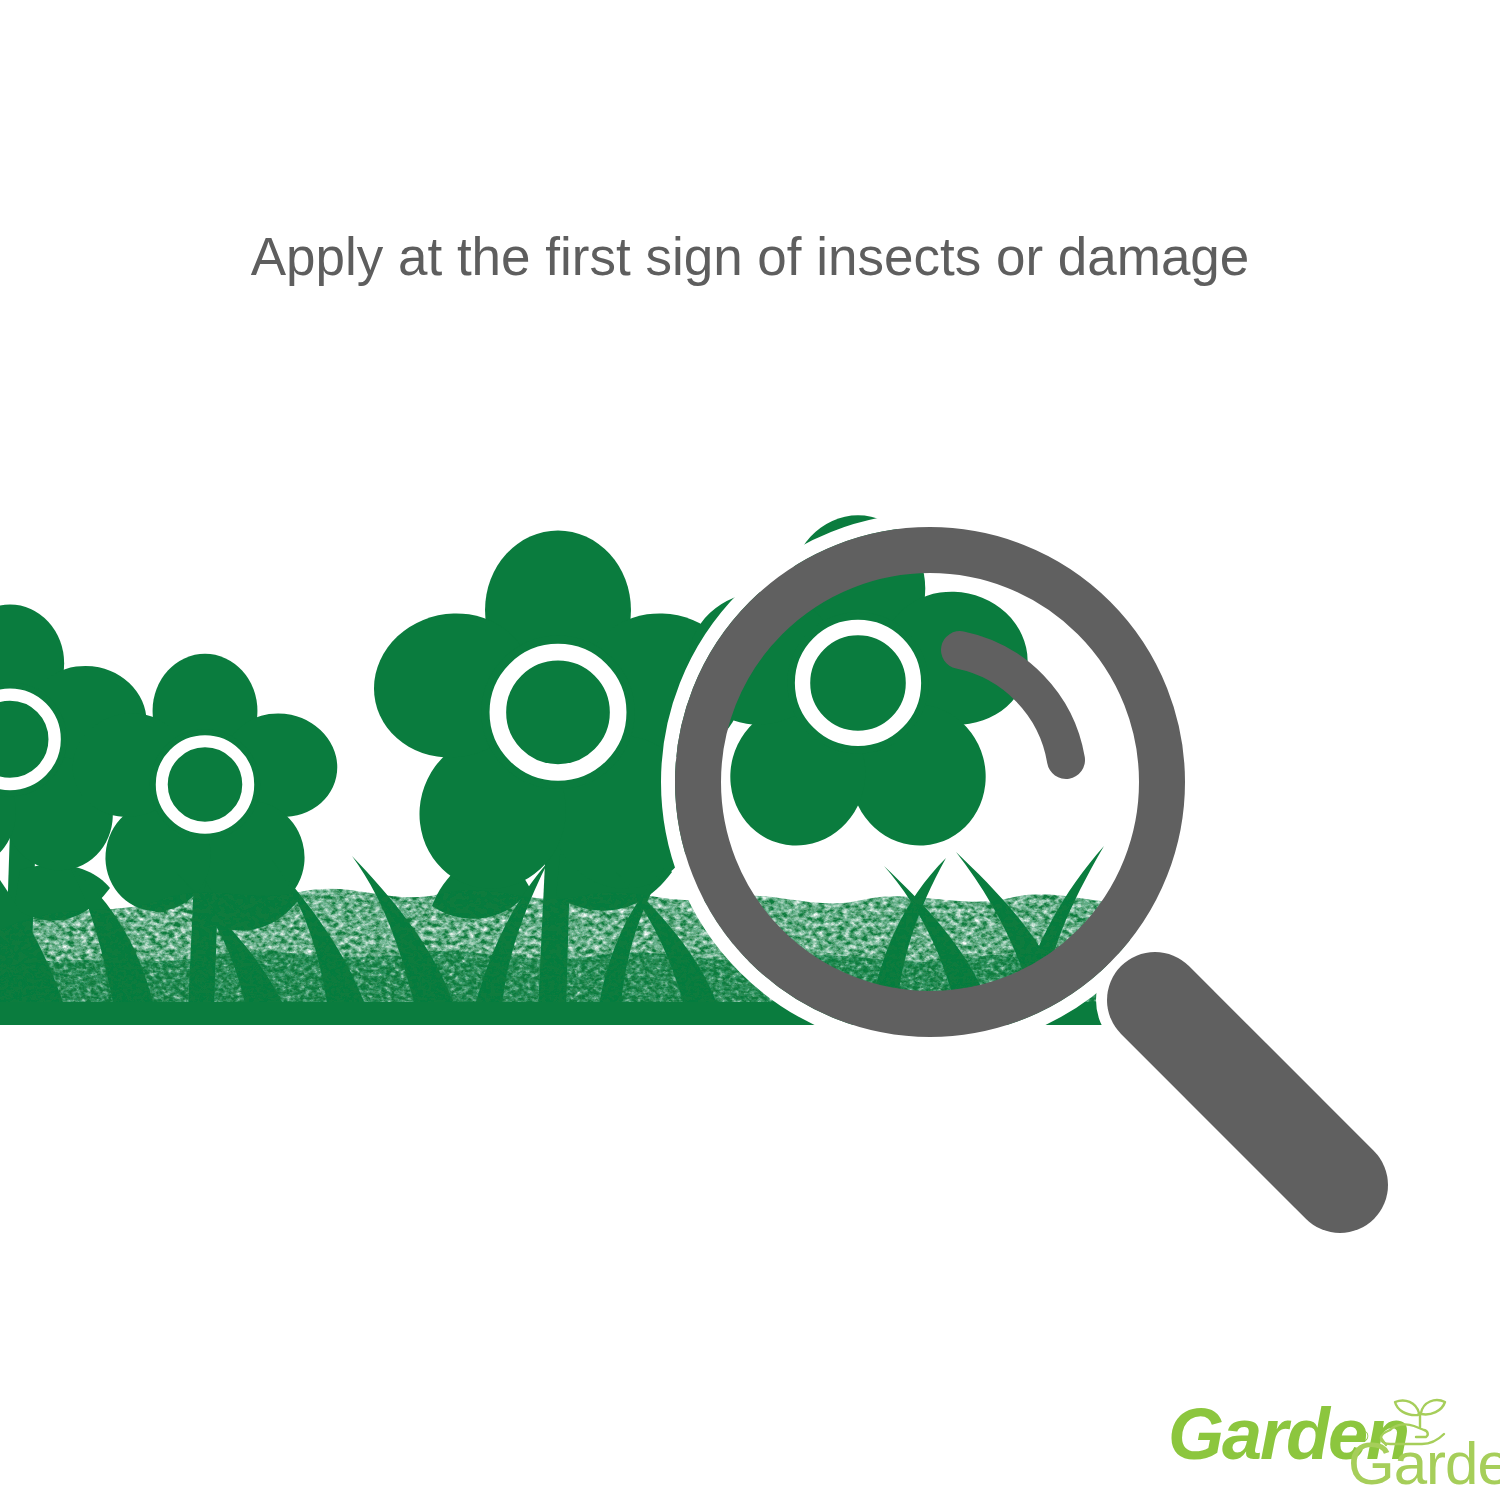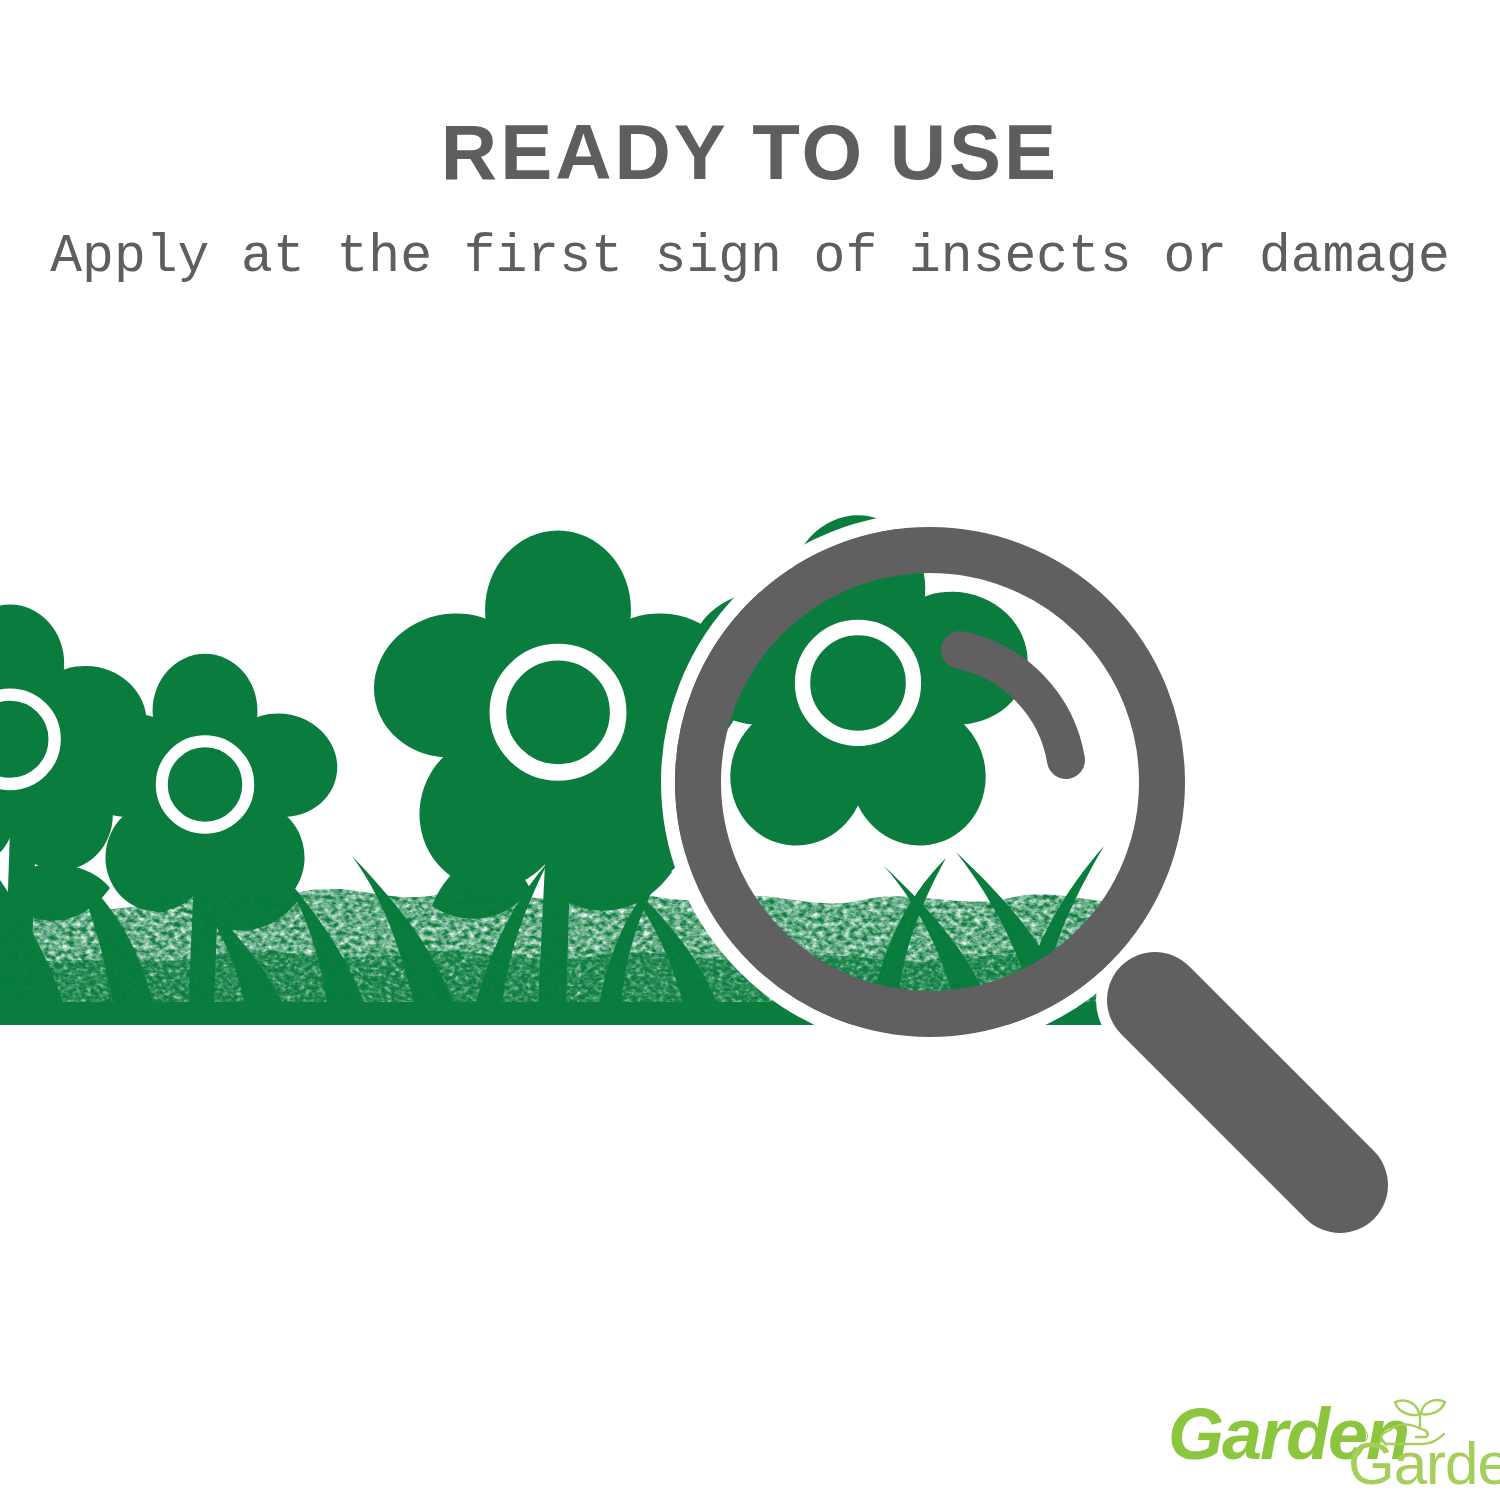--- a/index.html
+++ b/index.html
@@ -36,21 +36,21 @@
     color: #5e5e5e;
     line-height: 1;
     white-space: nowrap;
   }
   .subhead {
     position: absolute;
     left: 0;
     top: 228px;
     width: 1500px;
     text-align: center;
-    font-family: Liberation Mono, monospace;
+    font-family: Liberation Sans, sans-serif;
     font-size: 53px;
     font-weight: normal;
     letter-spacing: 0px;
     color: #5e5e5e;
     line-height: 1.1;
     white-space: nowrap;
   }
 
   
   #art {
@@ -120,21 +120,20 @@
     top: -4px;
     width: 78px;
     height: 56px;
   }
 </style>
 </head>
 <body>
 
 <div id="canvas">
 
-  <div class="headline">READY TO USE</div>
 
   <div class="subhead">Apply at the first sign of insects or damage</div>
 
   <svg id="art" viewBox="0 0 1500 1500">
     <defs>
 
       <filter id="speckle" x="-10%" y="-10%" width="120%" height="120%">
         <feTurbulence type="fractalNoise" baseFrequency="0.16 0.22" numOctaves="4" seed="7" result="n"></feTurbulence>
         <feColorMatrix in="n" type="matrix" values="0 0 0 0 0  0 0 0 0 0  0 0 0 0 0  1.6 0 0 0 -0.42" result="mask"></feColorMatrix>
         <feComposite in="SourceGraphic" in2="mask" operator="out"></feComposite>

